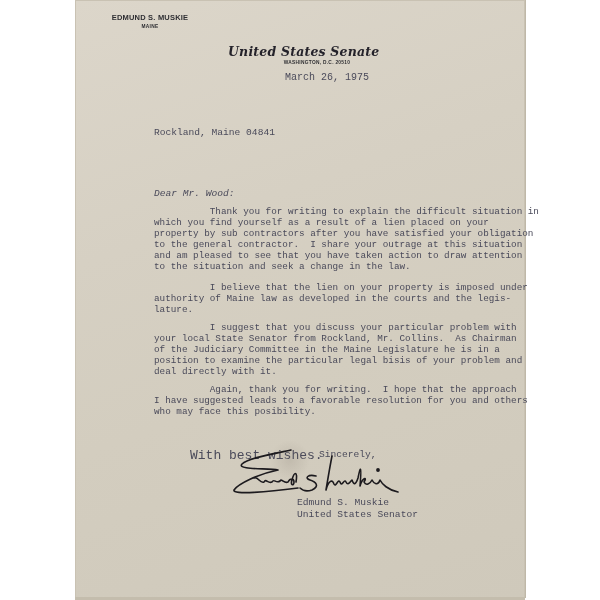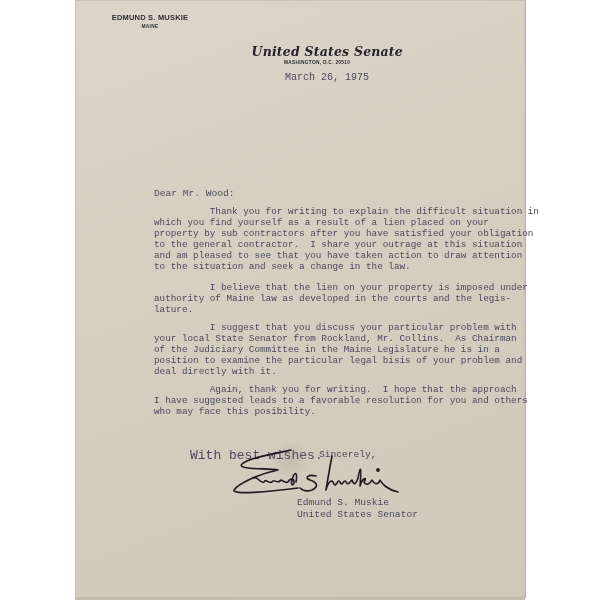--- a/index.html
+++ b/index.html
@@ -16,32 +16,32 @@
       background: #c4bdad;
     }
     .mono { font-family: "Liberation Mono", "DejaVu Sans Mono", monospace; color: #4a4a5a; }
     .sender {
       position: absolute; left: 95px; top: 13px; width: 110px; text-align: center;
       font-family: "Liberation Sans", sans-serif; color: #2e2e32;
     }
     .sender .name { font-size: 7.5px; font-weight: bold; letter-spacing: 0.2px; }
     .sender .state { font-size: 4.8px; font-weight: bold; margin-top: 2px; letter-spacing: 0.3px; }
     .lh-title {
-      position: absolute; left: 228px; top: 44px; width: 175px; text-align: right;
+      position: absolute; left: 228px; top: 44px; width: 175px; text-align: left;
       font-family: "DejaVu Serif", serif; font-weight: bold; font-style: italic;
       font-size: 12.5px; color: #24222a; letter-spacing: 0.2px;
     }
     .lh-sub {
       position: absolute; left: 262px; top: 60px; width: 110px; text-align: center;
       font-family: "Liberation Sans", sans-serif; font-weight: bold; font-size: 4.8px; color: #2e2e32;
       letter-spacing: 0.3px;
     }
     .date { position: absolute; left: 285px; top: 72px; font-size: 10px; }
     .address { position: absolute; left: 154px; top: 127px; font-size: 9.6px; line-height: 11px; }
-    .salutation { position: absolute; left: 154px; top: 188px; font-size: 9.6px; }
+    .salutation { position: absolute; left: 154px; top: 188px; font-size: 9.6px; font-style: italic; }
     .para {
       position: absolute; left: 154px; width: 340px; font-size: 9.3px; line-height: 11px;
       white-space: pre;
     }
     .p1 { top: 206px; }
     .p2 { top: 282px; }
     .p3 { top: 322px; }
     .p4 { top: 384px; font-family: Liberation Mono, monospace; }
     .closing { position: absolute; left: 190px; top: 448px; font-size: 13px; }
     .sincerely { position: absolute; left: 297px; top: 449px; font-size: 9.6px; margin-left: 22px; }
@@ -61,20 +61,21 @@
   <div class="name">EDMUND S. MUSKIE</div>
   <div class="state">MAINE</div>
 </div>
 
 <div class="lh-title">United States Senate</div>
 <div class="lh-sub">WASHINGTON, D.C.  20510</div>
 
 <div class="date mono">March 26, 1975</div>
 
 <div class="address mono">
+  <div>Rockland, Maine  04841</div>
 </div>
 
 <div class="salutation mono">Dear Mr. Wood:</div>
 
 <div class="para p1 mono">          Thank you for writing to explain the difficult situation in
 which you find yourself as a result of a lien placed on your
 property by sub contractors after you have satisfied your obligation
 to the general contractor.  I share your outrage at this situation
 and am pleased to see that you have taken action to draw attention
 to the situation and seek a change in the law.</div>

